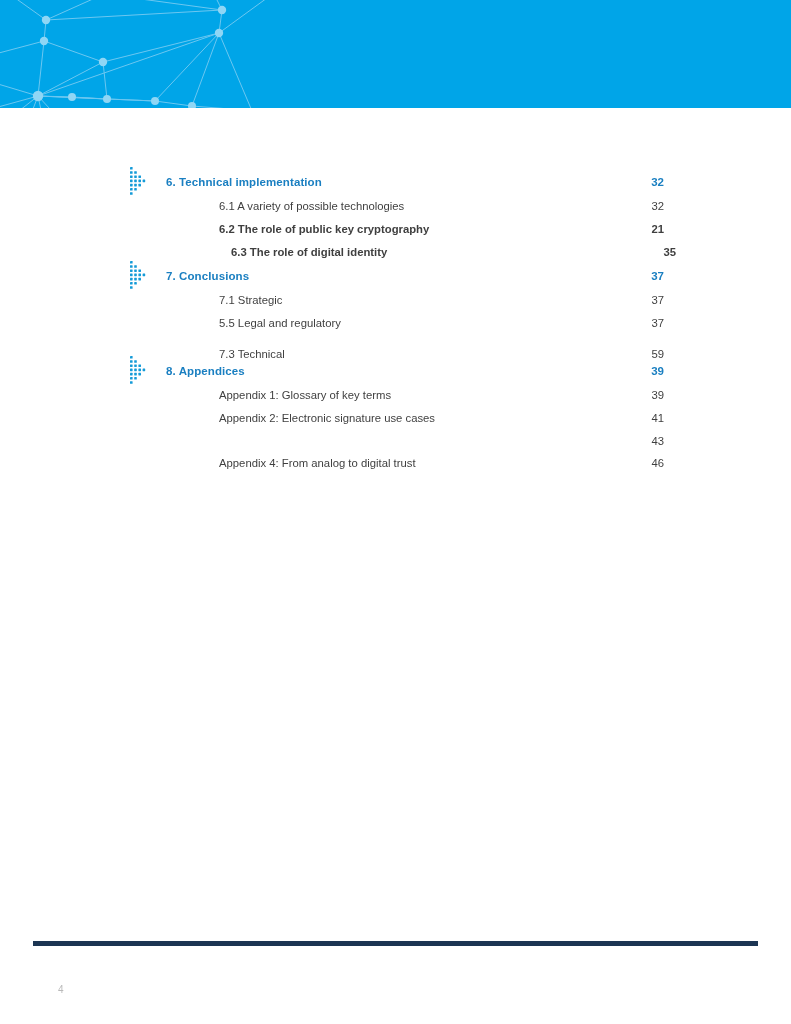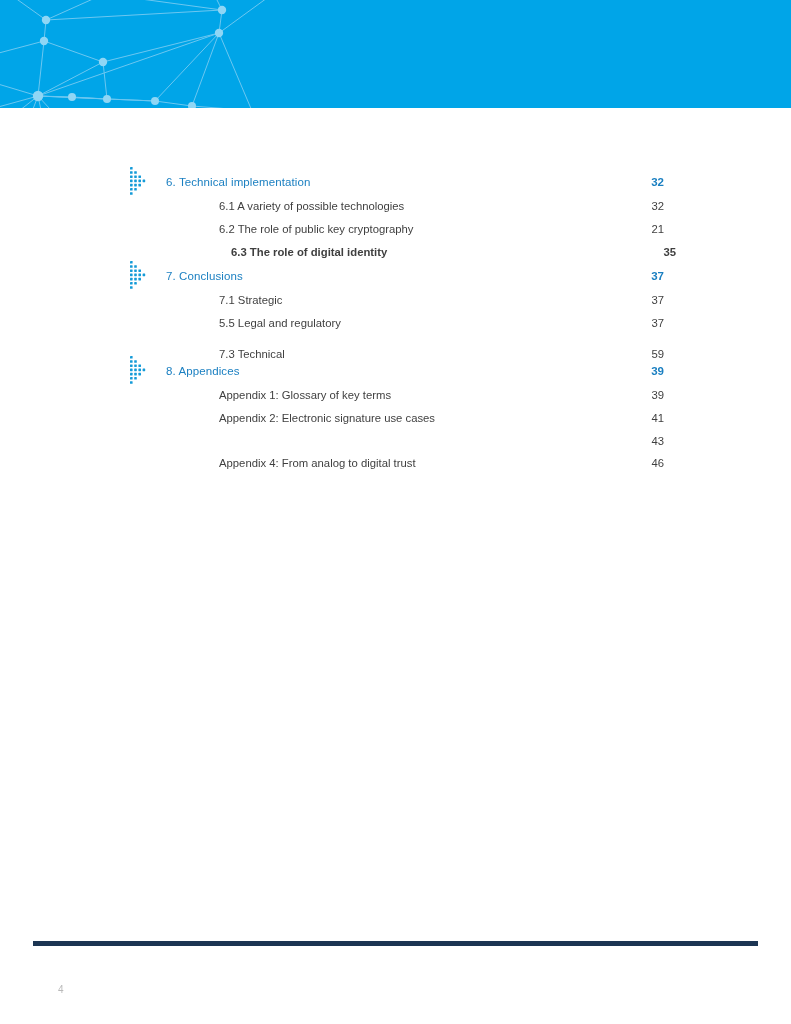--- a/index.html
+++ b/index.html
@@ -57,21 +57,21 @@
     top: -6px;
     width: 24px;
     height: 30px;
   }
 
   .toc-heading-label {
     position: absolute;
     left: 166px;
     top: 0;
     font-size: 11.5px;
-    font-weight: normal;
+    font-weight: bold;
     color: #1a7fc1;
     letter-spacing: 0.1px;
     line-height: 22px;
     white-space: nowrap;
   }
 
   .toc-heading-page {
     position: absolute;
     left: 600px;
     width: 64px;
@@ -202,21 +202,21 @@
             <rect x="9.40" y="18.80" width="2.6" height="2.6" rx="0.4" fill="#159bd8"></rect>
             <rect x="13.60" y="14.60" width="2.6" height="2.6" rx="0.4" fill="#159bd8"></rect>
           </svg></span>
         <span class="toc-heading-label">6. Technical implementation</span>
         <span class="toc-heading-page">32</span>
       </div>
       <div class="toc-sub-row" style="position: absolute; left: 0px; top: 24px; width: 644px; padding-left: 12px;">
         <span class="toc-sub-label">6.1 A variety of possible technologies</span>
         <span class="toc-sub-page">32</span>
       </div>
-      <div class="toc-sub-row" style="position: absolute; left: 0px; top: 46.8px; width: 791px;">
+      <div class="toc-sub-row" style="position: absolute; left: 0px; top: 46.8px; width: 791px; font-weight: bold;">
         <span class="toc-sub-label">6.2 The role of public key cryptography</span>
         <span class="toc-sub-page">21</span>
       </div>
       <div class="toc-sub-row" style="position: absolute; left: 12px; top: 69.6px; width: 791px; font-weight: bold;">
         <span class="toc-sub-label">6.3 The role of digital identity</span>
         <span class="toc-sub-page">35</span>
       </div>
     </div>
     <div class="toc-group" style="position: absolute; left: 0px; top: 265px; width: 791px;">
       <div class="toc-heading-row">

